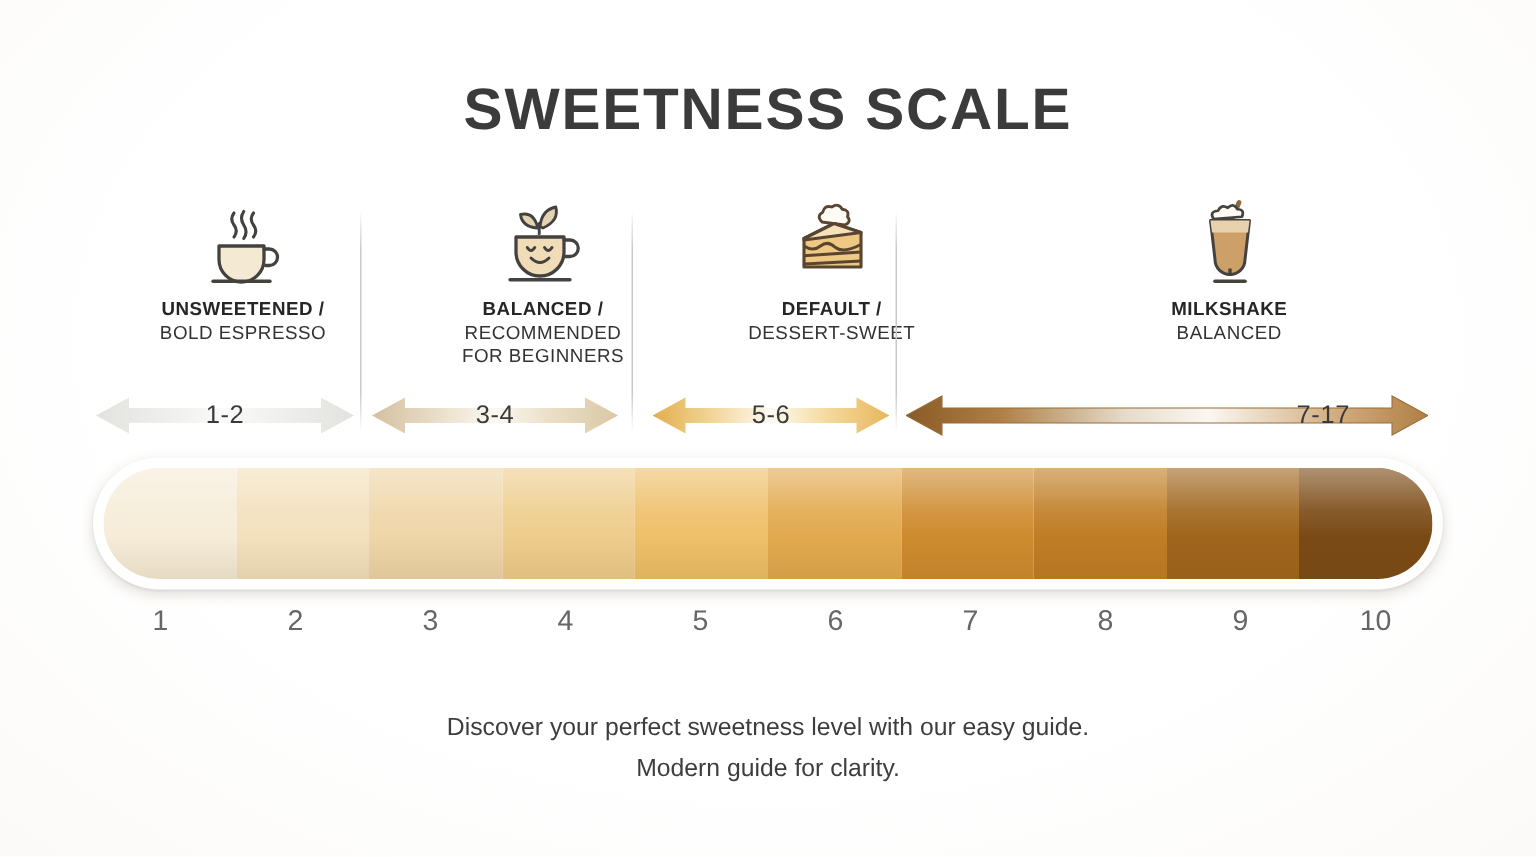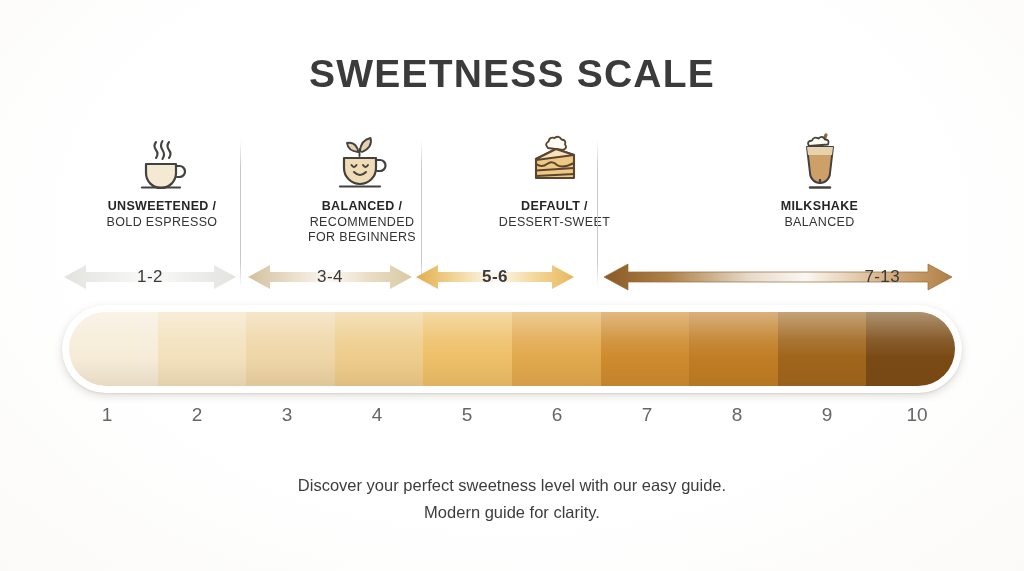--- a/index.html
+++ b/index.html
@@ -290,21 +290,21 @@
             <stop offset="50%" stop-color="#fbf8f2"></stop>
             <stop offset="72%" stop-color="#ebdfc8"></stop>
             <stop offset="100%" stop-color="#d9c8a4"></stop>
           </linearGradient>
         </defs>
         <path d="M0 15 L22 3 L22 10 L142 10 L142 3 L164 15 L142 27 L142 20 L22 20 L22 27 Z" fill="url(#g2)"></path>
       </svg>
       <div class="arrow-label">3-4</div>
     </div>
 
-    <div class="arrow-wrap" style="left:416px; width:158px;font-weight:bold;">
+    <div class="arrow-wrap" style="left:435px; width:158px;">
       <svg width="158" height="30" viewBox="0 0 158 30" preserveAspectRatio="none">
         <defs>
           <linearGradient id="g3" x1="0" y1="0" x2="1" y2="0">
             <stop offset="0%" stop-color="#e3ad4b"></stop>
             <stop offset="26%" stop-color="#f2d79c"></stop>
             <stop offset="50%" stop-color="#fdfaf2"></stop>
             <stop offset="74%" stop-color="#f4d99e"></stop>
             <stop offset="100%" stop-color="#e8b65b"></stop>
           </linearGradient>
         </defs>
@@ -320,21 +320,21 @@
             <stop offset="0%" stop-color="#8a5a26"></stop>
             <stop offset="18%" stop-color="#ae7f45"></stop>
             <stop offset="42%" stop-color="#e6dbcb"></stop>
             <stop offset="58%" stop-color="#faf7f2"></stop>
             <stop offset="82%" stop-color="#d3ae82"></stop>
             <stop offset="100%" stop-color="#b07e44"></stop>
           </linearGradient>
         </defs>
         <path d="M0 15 L24 2 L24 10 L324 10 L324 2 L348 15 L324 28 L324 20 L24 20 L24 28 Z" fill="url(#g4)" stroke="#9a6c38" stroke-width="0.7"></path>
       </svg>
-      <div class="arrow-label">7-13</div>
+      <div class="arrow-label">7-17</div>
     </div>
   </div>
 
   <div class="bar-shell">
     <div class="bar">
       <div class="bar-seg" style="background: rgb(246, 236, 216);"></div>
       <div class="bar-seg" style="background: rgb(243, 225, 189);"></div>
       <div class="bar-seg" style="background: rgb(239, 214, 168);"></div>
       <div class="bar-seg" style="background: rgb(238, 205, 140);"></div>
       <div class="bar-seg" style="background: rgb(238, 192, 105);"></div>

